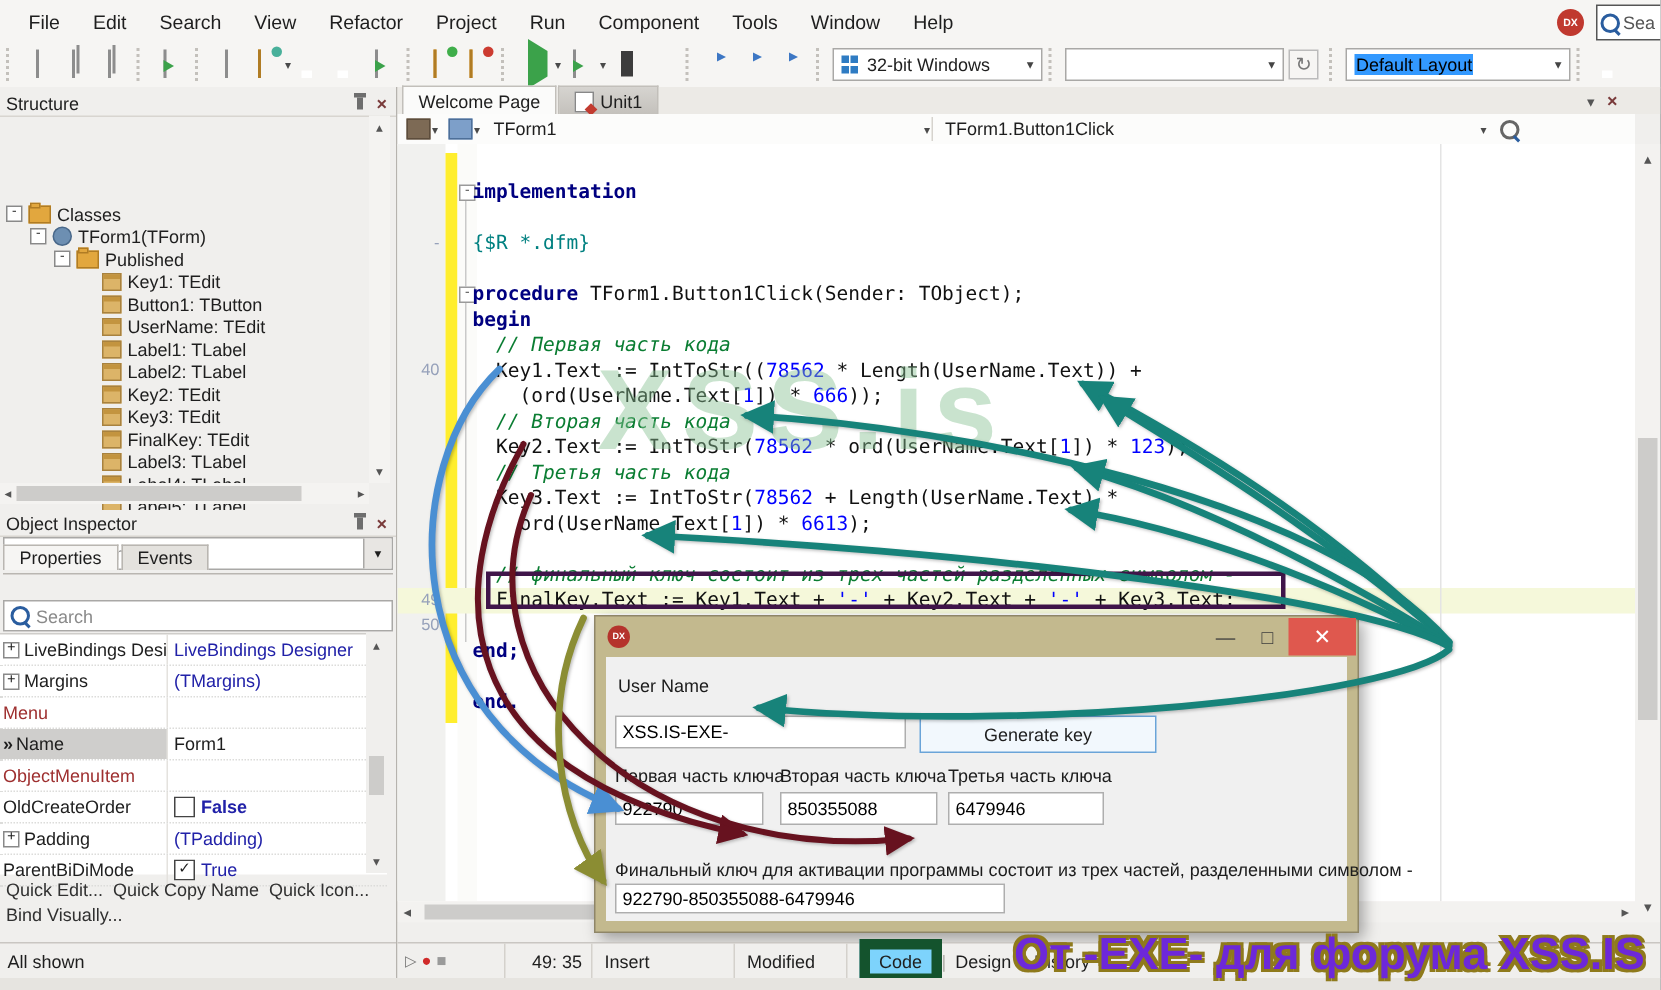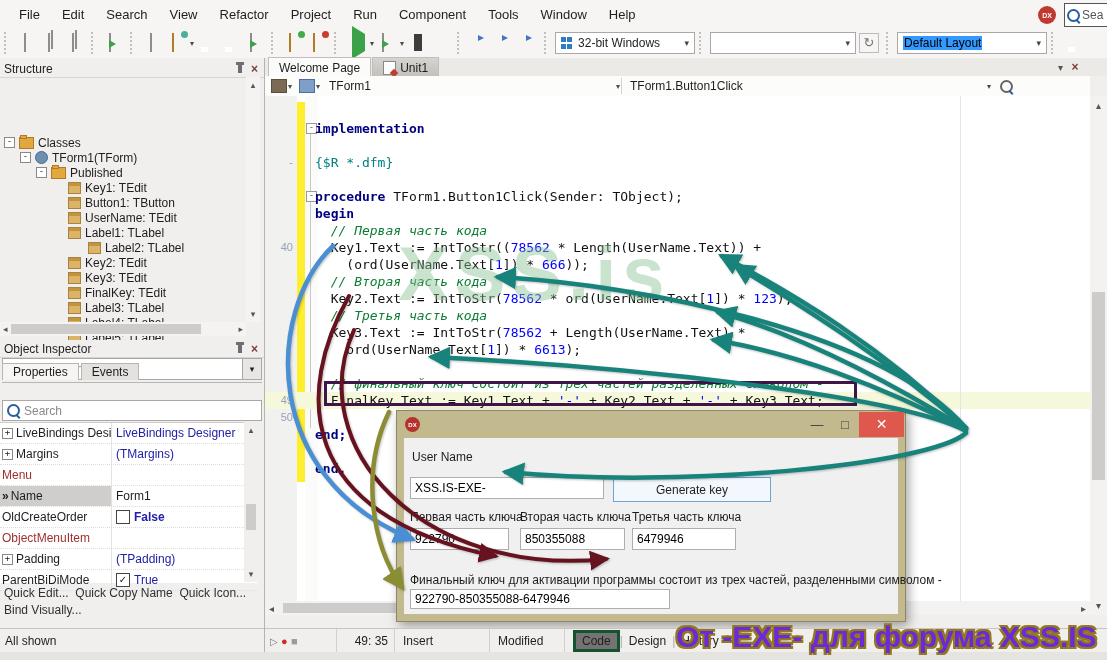--- a/index.html
+++ b/index.html
@@ -122,21 +122,21 @@
   .dlg-btns{position:absolute;right:1px;top:1px;display:flex;height:25px;z-index:1;}
   .dlg-min,.dlg-max{width:28px;text-align:center;font-size:13px;color:#3c3c3c;line-height:25px;}
   .dlg-close{width:45px;background:#df584e;color:#fff;text-align:center;font-size:14px;line-height:25px;}
   #dlg-client{position:absolute;left:7px;top:27px;right:7px;bottom:7px;background:#f0f0f0;}
   .dlg-label{position:absolute;font-size:12px;color:#1c1c1c;white-space:nowrap;}
   .dlg-input{position:absolute;height:22px;background:#fff;border:1px solid #aeaeae;font-size:12px;font-family:"Liberation Sans",sans-serif;padding:0 4px;box-sizing:border-box;}
   #dlg-generate{position:absolute;left:209px;top:39px;width:156px;height:23px;background:#f2f8fd;border:1px solid #6aa4d8;font-size:12px;display:flex;align-items:center;justify-content:center;}
   
   #statusbar{left:265px;top:628px;width:842px;height:24px;background:#f0efed;border-top:1px solid #c9c6c2;display:flex;align-items:center;font-size:12px;}
   .sb-cell{height:100%;display:flex;align-items:center;border-right:1px solid #d4d1cc;box-sizing:border-box;}
-  .view{padding:1px 6px;} .view.boxed{border:3px solid #14532d;background:#737373;}
+  .view{padding:1px 6px;} .view.boxed{border:7px solid #14532d;background:#7dd3fc;}
   .vsep{color:#b0ada8;}
   #bottomstrip{left:0;top:652px;width:1107px;height:8px;background:#e6e4e0;}
   #gapstrip{left:265px;top:615px;width:842px;height:13px;background:#f0efed;}
   svg.overlay{position:absolute;left:0;top:0;pointer-events:none;}
 </style>
 </head>
 <body>
 
 <div id="app">
 
@@ -251,21 +251,21 @@
         <div class="tree-row" style="padding-left: 52px;">
           <span class="exp none"></span>
           <span class="tico tico-box"></span>
           <span>UserName: TEdit</span>
         </div>
         <div class="tree-row" style="padding-left: 52px;">
           <span class="exp none"></span>
           <span class="tico tico-box"></span>
           <span>Label1: TLabel</span>
         </div>
-        <div class="tree-row" style="padding-left: 72px;">
+        <div class="tree-row" style="padding-left: 52px;">
           <span class="exp none"></span>
           <span class="tico tico-box"></span>
           <span>Label2: TLabel</span>
         </div>
         <div class="tree-row" style="padding-left: 52px;">
           <span class="exp none"></span>
           <span class="tico tico-box"></span>
           <span>Key2: TEdit</span>
         </div>
         <div class="tree-row" style="padding-left: 52px;">
@@ -363,33 +363,33 @@
           <span class="oi-name sel">
             <span class="selmark">»</span>
             <span>Name</span>
           </span>
           <span class="oi-val">
             <span>Form1</span>
           </span>
         </div>
         <div class="oi-row">
           <span class="oi-name">
+            <span class="red">ObjectMenuItem</span>
+          </span>
+          <span class="oi-val">
+            <span></span>
+          </span>
+        </div>
+        <div class="oi-row">
+          <span class="oi-name">
             <span>OldCreateOrder</span>
           </span>
           <span class="oi-val">
             <span class="cbx"></span>
             <span class="boldnavy">False</span>
-          </span>
-        </div>
-        <div class="oi-row">
-          <span class="oi-name">
-            <span class="red">ObjectMenuItem</span>
-          </span>
-          <span class="oi-val">
-            <span></span>
           </span>
         </div>
         <div class="oi-row">
           <span class="oi-name">
             <span class="oiexp">+</span>
             <span>Padding</span>
           </span>
           <span class="oi-val">
             <span class="navy">(TPadding)</span>
           </span>

